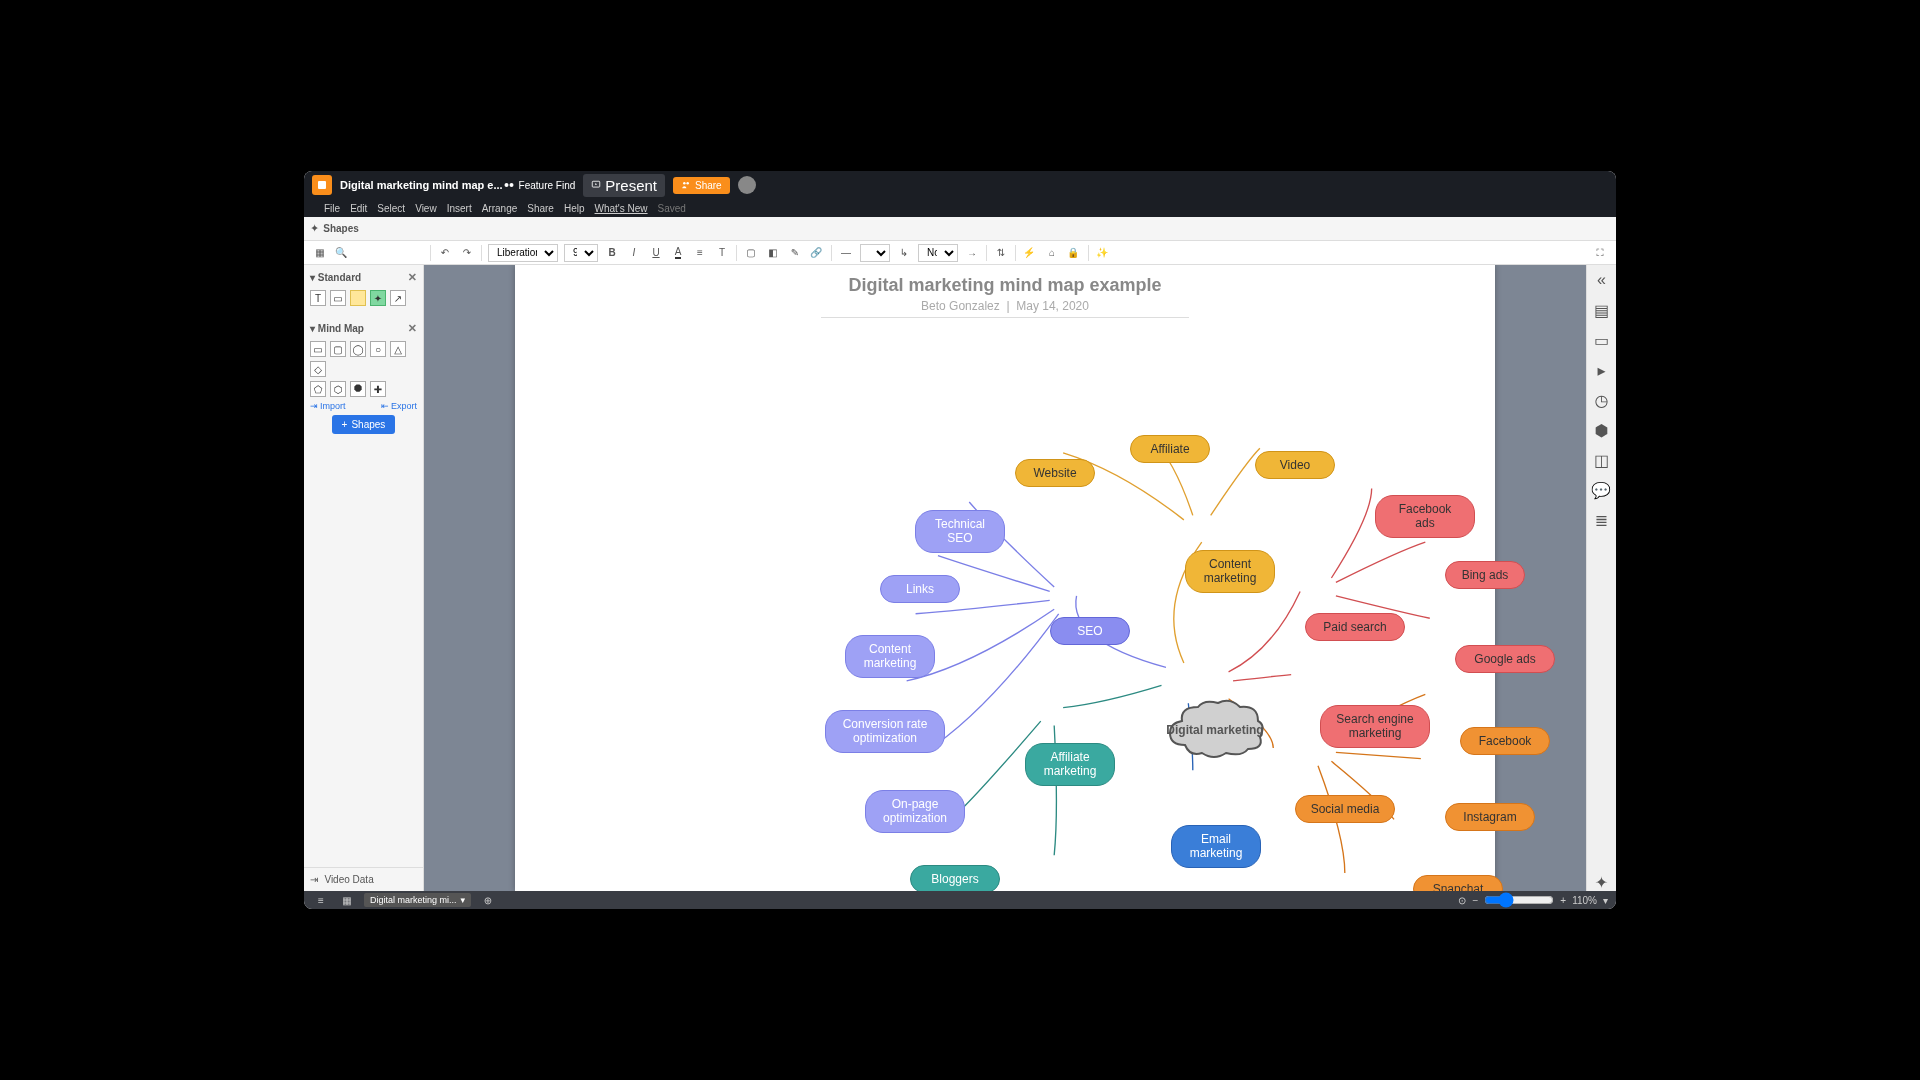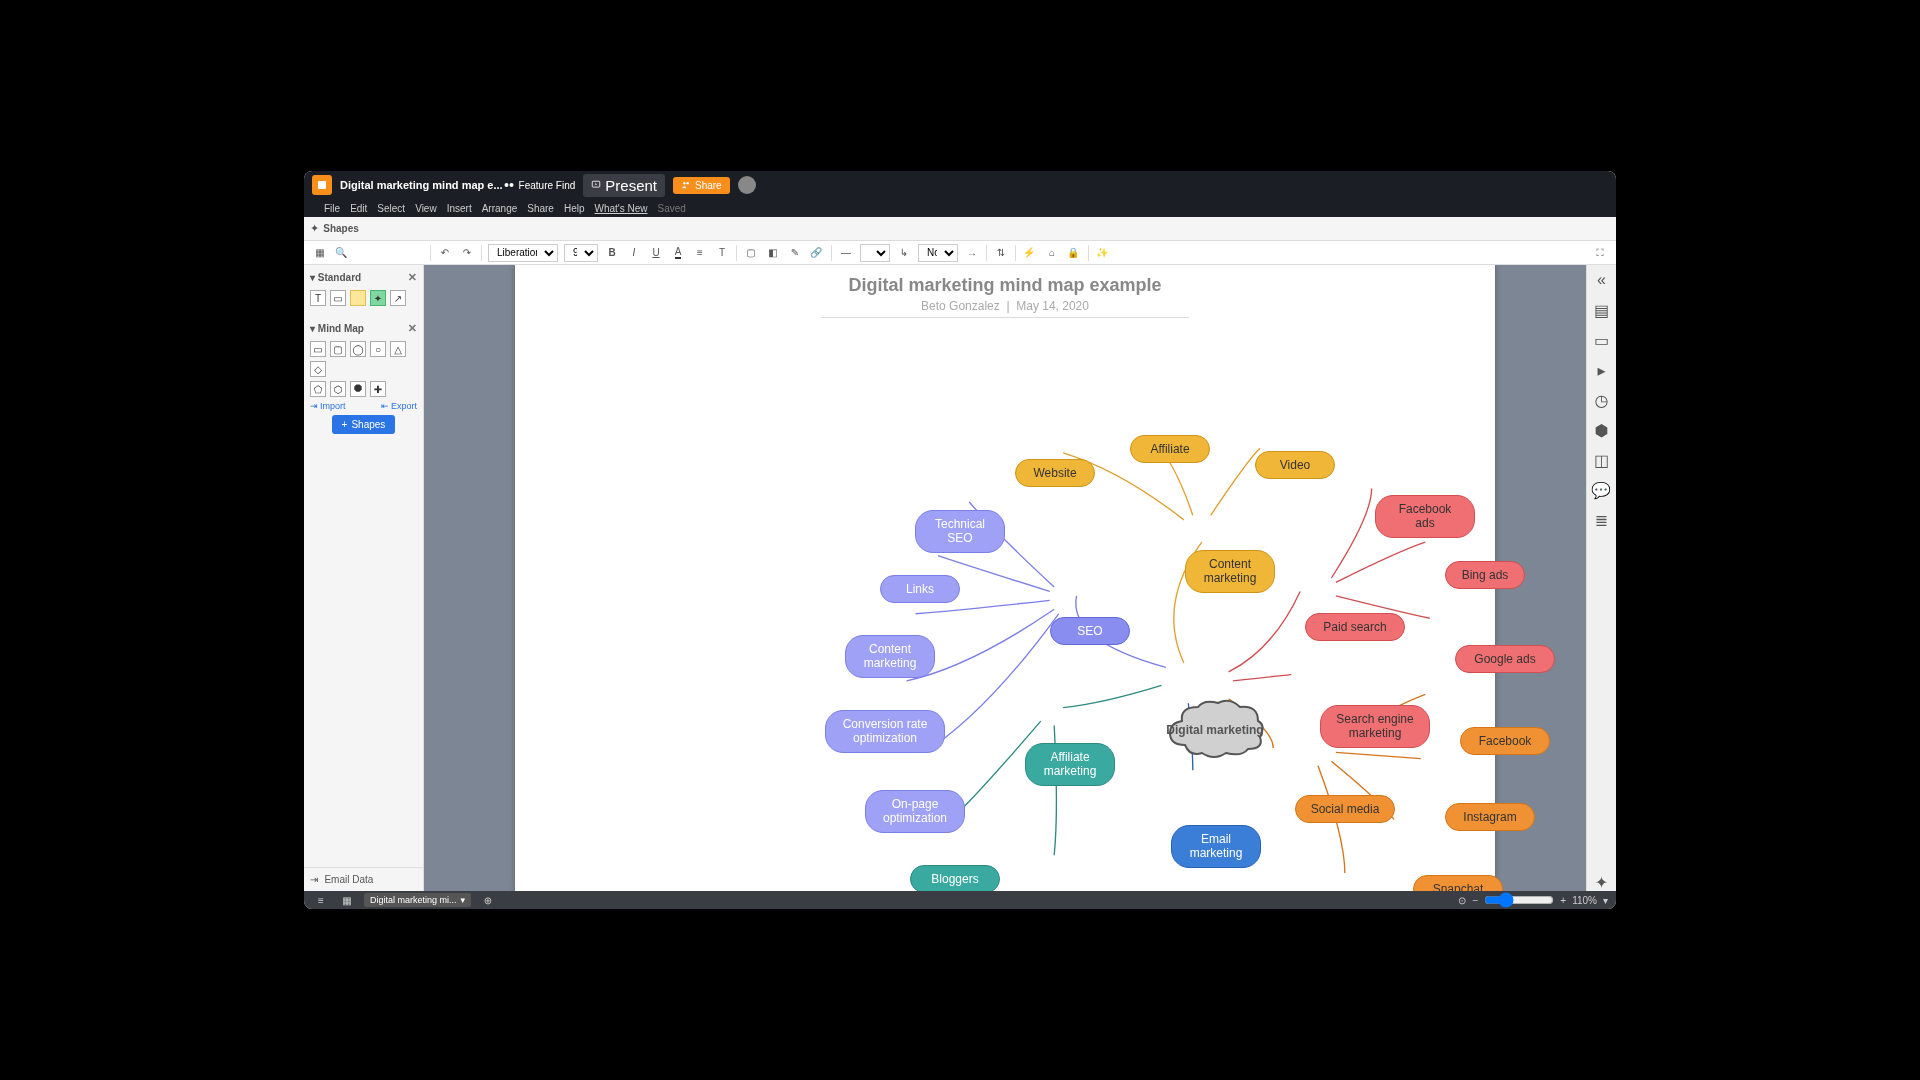--- a/index.html
+++ b/index.html
@@ -221,21 +221,21 @@
           <div class="palette-item">✚</div>
         </div>
         <div class="imp-exp">
           <span>⇥ <span>Import</span></span>
           <span>⇤ <span>Export</span></span>
         </div>
         <button class="shapes-btn">+ <span>Shapes</span></button>
       </div>
       <div class="import-data">
         <span>⇥</span>
-        <span>Email Data</span>
+        <span>Video Data</span>
       </div>
     </div>
 
     <div class="canvas-wrap">
       <div class="canvas">
         <div class="doc-heading">
           <h1>Digital marketing mind map example</h1>
           <div class="meta"><span>Beto Gonzalez</span> &nbsp;|&nbsp; <span>May 14, 2020</span></div>
         </div>
 

